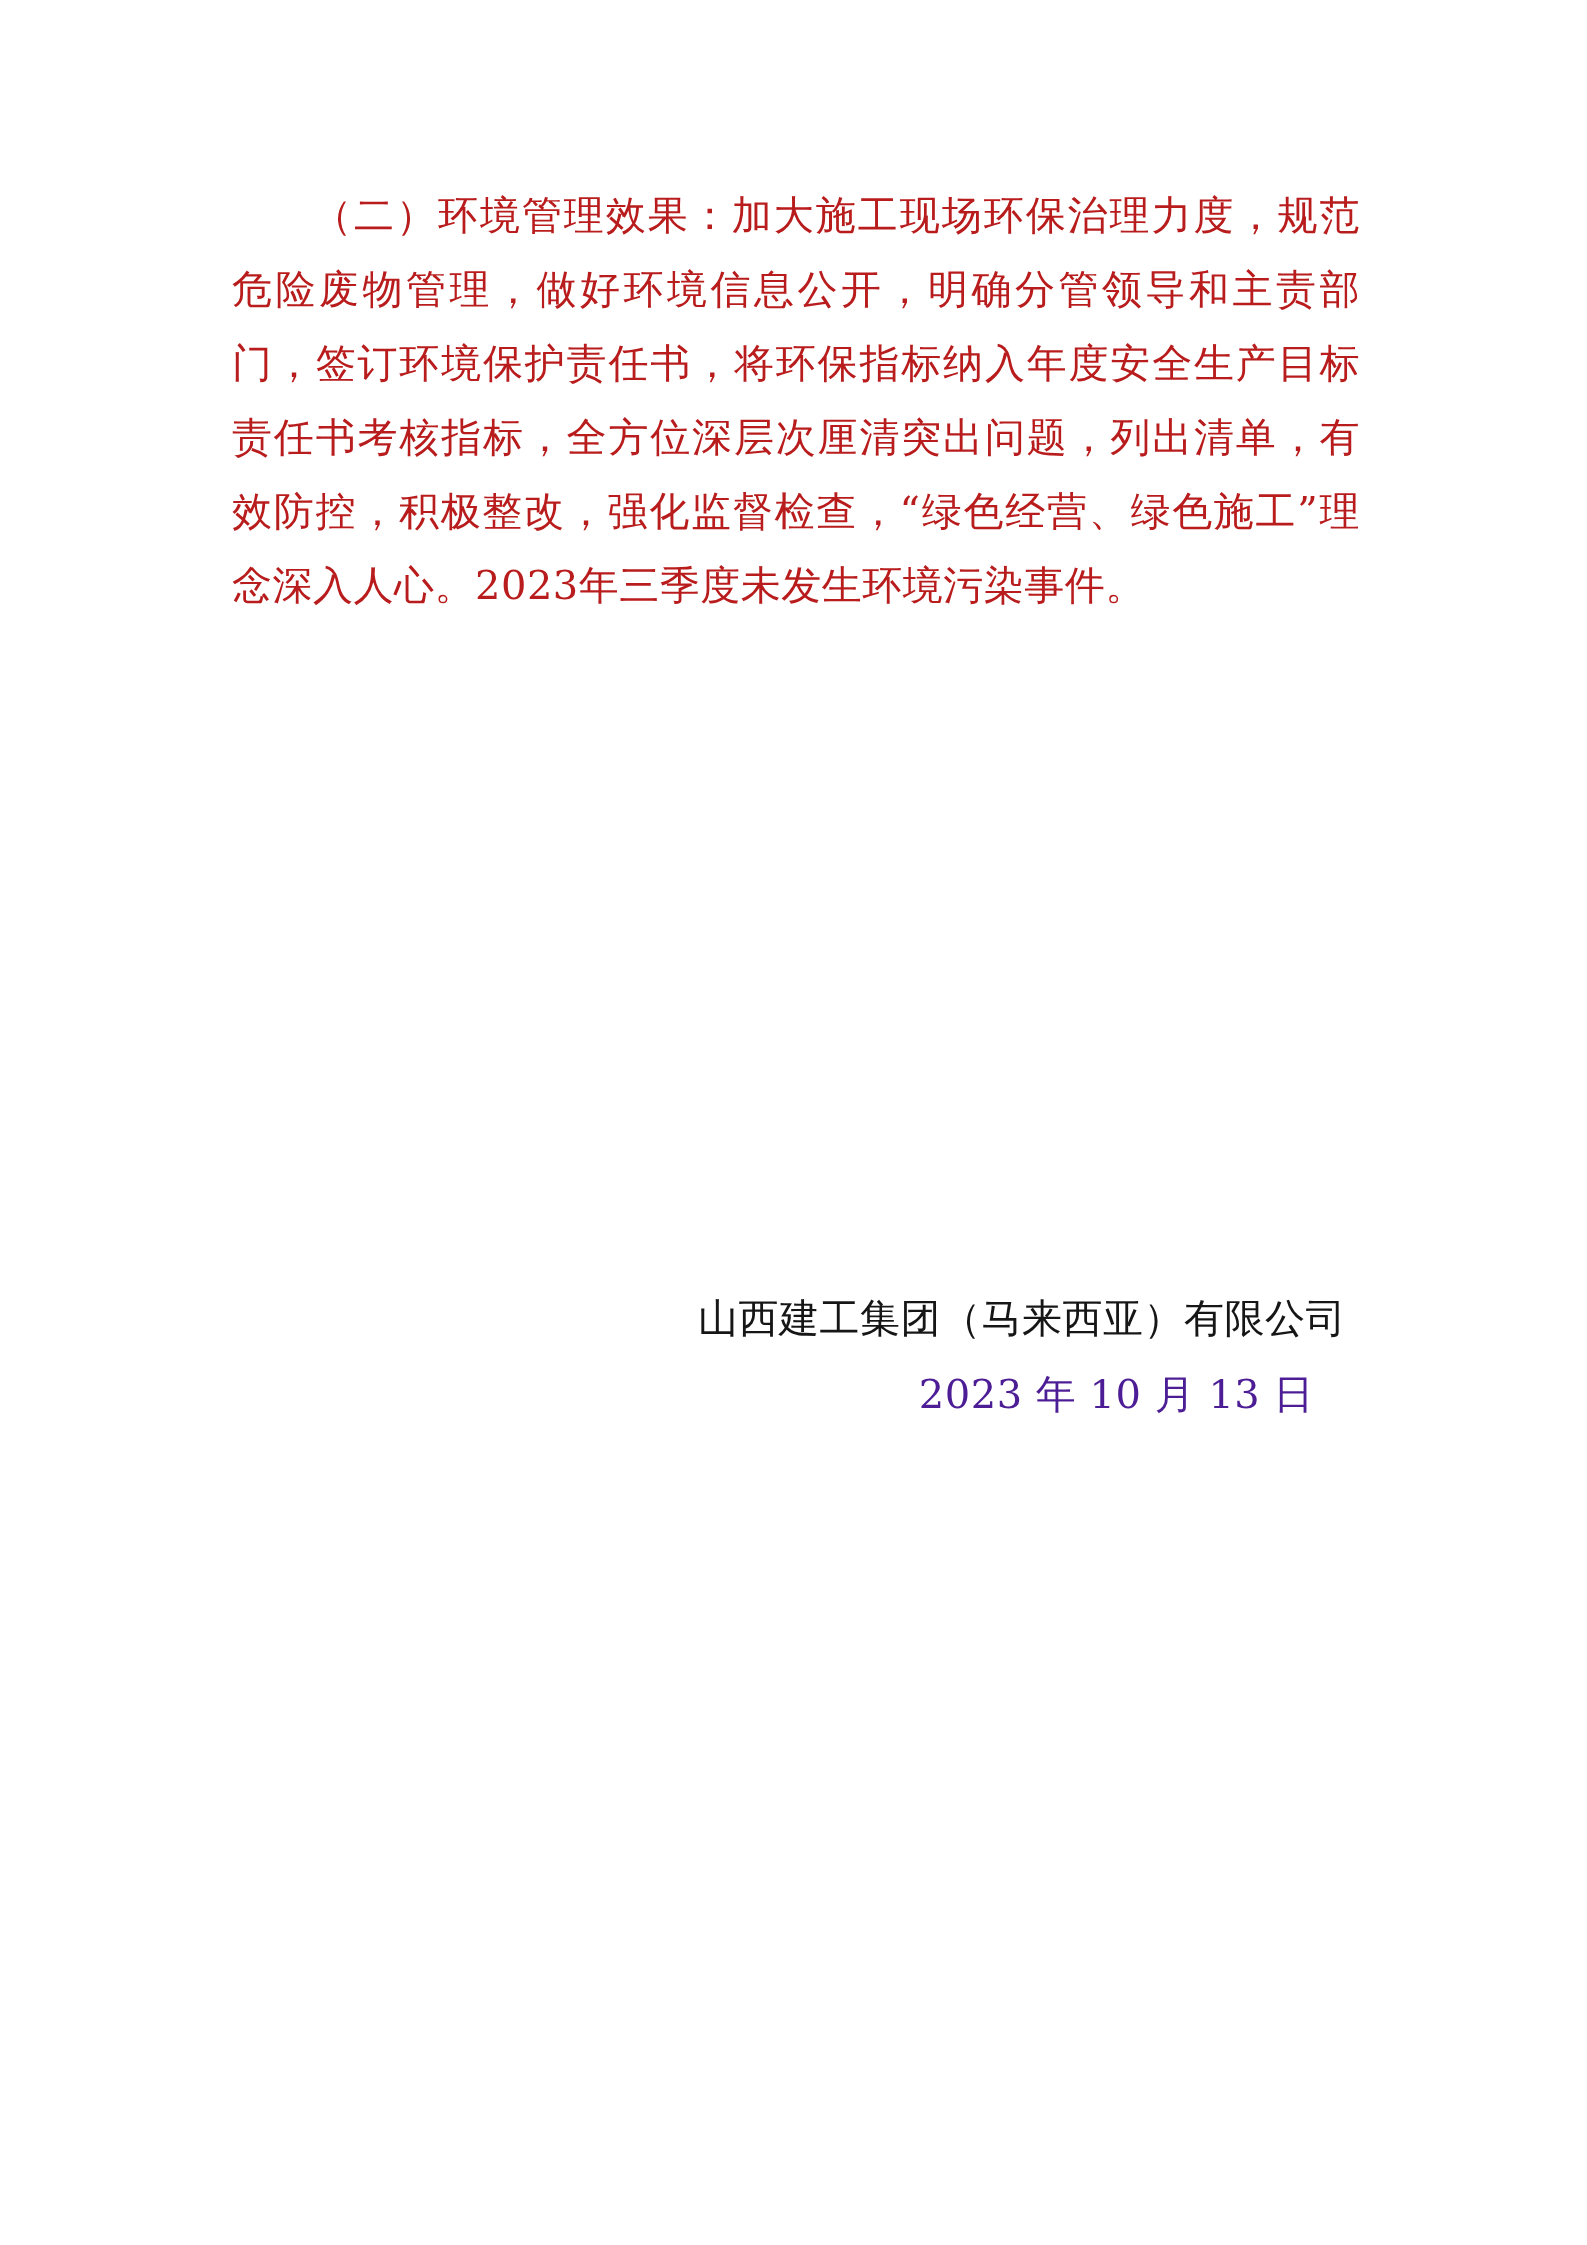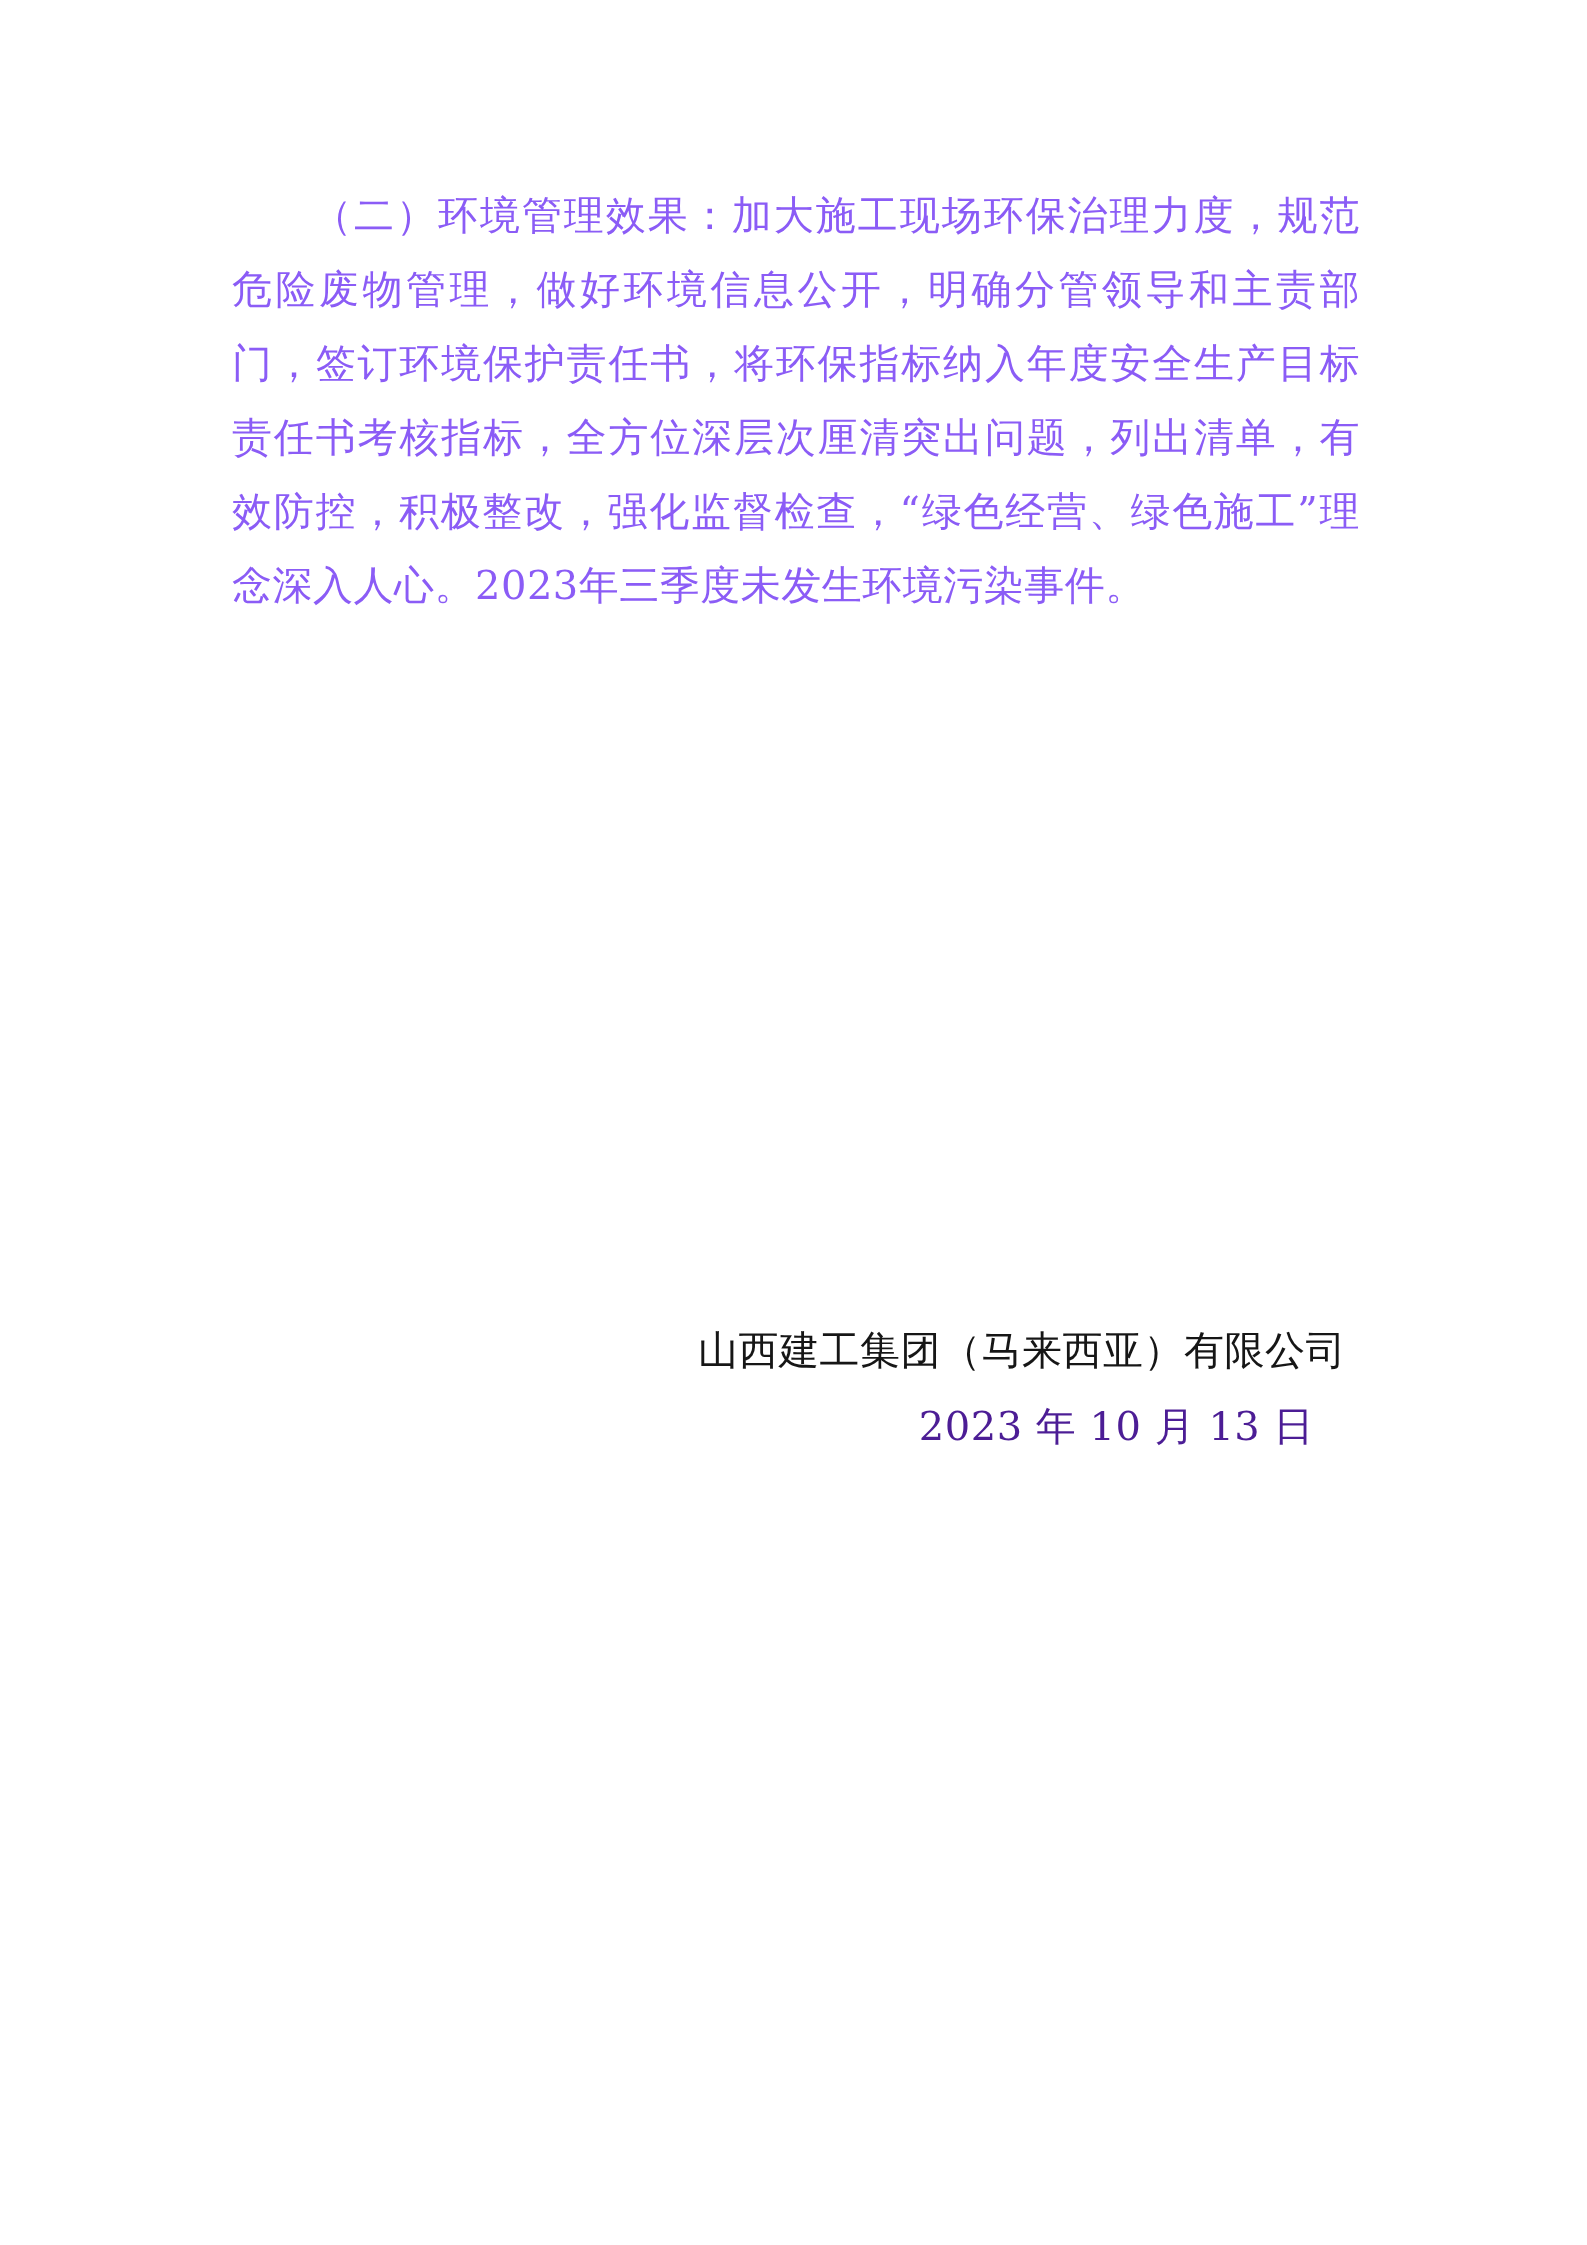--- a/index.html
+++ b/index.html
@@ -26,26 +26,26 @@
     width: 1128px;
   }
   .para {
     font-size: 40px;
     line-height: 74px;
     letter-spacing: 0.5px;
     text-align: justify;
     text-justify: inter-ideograph;
     margin: 0 0 4px 0;
     text-indent: 80px;
-    color: #8b5cf6;
+    color: #b91c1c;
   }
   .signature-block {
     position: absolute;
     left: 232px;
-    top: 1312px;
+    top: 1280px;
     width: 1128px;
     text-align: right;
   }
   .sig-line {
     font-size: 40px;
     line-height: 76px;
     letter-spacing: 0.5px;
     color: #161616;
     padding-right: 14px;
   }

